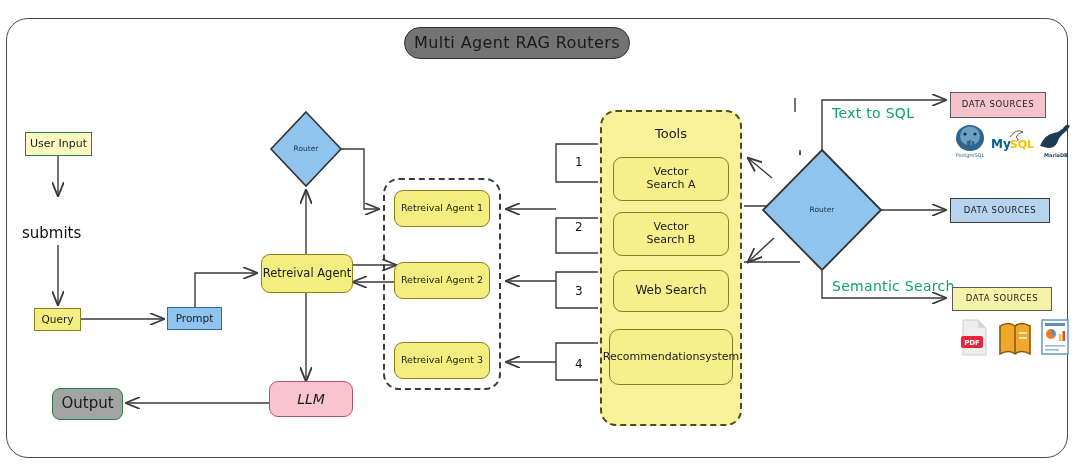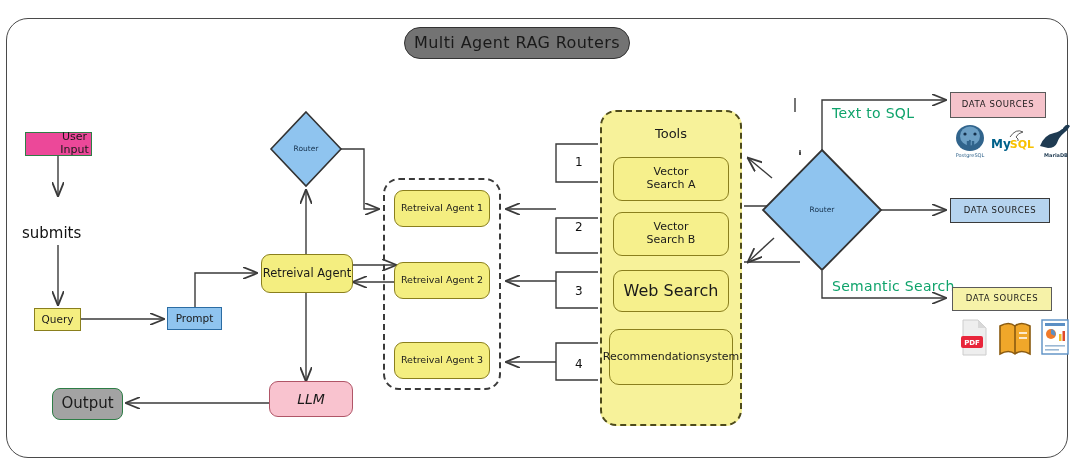--- a/index.html
+++ b/index.html
@@ -6,21 +6,21 @@
   body{width:1080px;height:469px;position:relative;overflow:hidden;
        font-family:"DejaVu Sans","Liberation Sans",sans-serif;}
   #canvas{position:absolute;left:0;top:0;width:1080px;height:469px;}
   svg.layer{position:absolute;left:0;top:0;width:1080px;height:469px;overflow:visible;}
   .node{position:absolute;box-sizing:border-box;display:flex;align-items:center;
         justify-content:center;text-align:center;color:#1a1a1a;line-height:1.15;}
   .frame{position:absolute;left:6px;top:18px;width:1062px;height:440px;
          border:1.6px solid #4a4a4a;border-radius:22px;box-sizing:border-box;background:#fff;}
   .title-box{left:404px;top:27px;width:226px;height:32px;border:1.8px solid #333;
              border-radius:16px;background:#737373;font-size:16px;letter-spacing:.4px;}
-  .b-green{background:#ec4899;border:1.6px solid #2e7d46;padding-left:32px;}
+  .b-green{background:#fef9c3;border:1.6px solid #2e7d46;}
   .b-green2{background:#a3a3a3;border:1.6px solid #2e7d46;}
   .b-yellow{background:#f4ee80;border:1.6px solid #8a7f1d;}
   .b-blue{background:#8fc4ef;border:1.6px solid #2b6ca3;}
   .b-pink{background:#f9c3cf;border:1.6px solid #b05567;}
   .b-pinkds{background:#f5c3cb;border:1.8px solid #5a5a5a;}
   .b-blueds{background:#b6d4ef;border:1.8px solid #3a3a3a;}
   .b-yellowds{background:#f6f2a8;border:1.8px solid #5a5a5a;}
   .tools-panel{position:absolute;left:600px;top:110px;width:142px;height:316px;
                background:#f7f29a;border:2.4px dashed #4d4a1b;border-radius:16px;box-sizing:border-box;}
   .agents-group{position:absolute;left:383px;top:178px;width:118px;height:212px;
@@ -127,21 +127,21 @@
   <div class="node" style="left:600px;top:125px;width:142px;height:18px;font-size:13px;">Tools</div>
 
   <div class="node b-yellow" style="left:613px;top:157px;width:116px;height:44px;border-radius:9px;font-size:11px;flex-direction:column;background:#f6f08c;">
     <span>Vector</span>
     <span>Search A</span>
   </div>
   <div class="node b-yellow" style="left:613px;top:212px;width:116px;height:44px;border-radius:9px;font-size:11px;flex-direction:column;background:#f6f08c;">
     <span>Vector</span>
     <span>Search B</span>
   </div>
-  <div class="node b-yellow" style="left:613px;top:270px;width:116px;height:42px;border-radius:9px;font-size:16px;background:#f6f08c;">Web Search</div>
+  <div class="node b-yellow" style="left:613px;top:270px;width:116px;height:42px;border-radius:9px;font-size:12px;background:#f6f08c;">Web Search</div>
   <div class="node b-yellow" style="left:609px;top:329px;width:124px;height:56px;border-radius:10px;font-size:11px;flex-direction:row;background:#f6f08c;">
     <span>Recommendation</span>
     <span>system</span>
   </div>
 
   <svg class="layer">
     <polygon points="822,150 881,210 822,270 763,210" fill="#8fc4ef" stroke="#333" stroke-width="1.8"></polygon>
   </svg>
   <div class="node" style="left:792px;top:203px;width:60px;height:14px;font-size:7.5px;color:#16324d;">Router</div>
 

